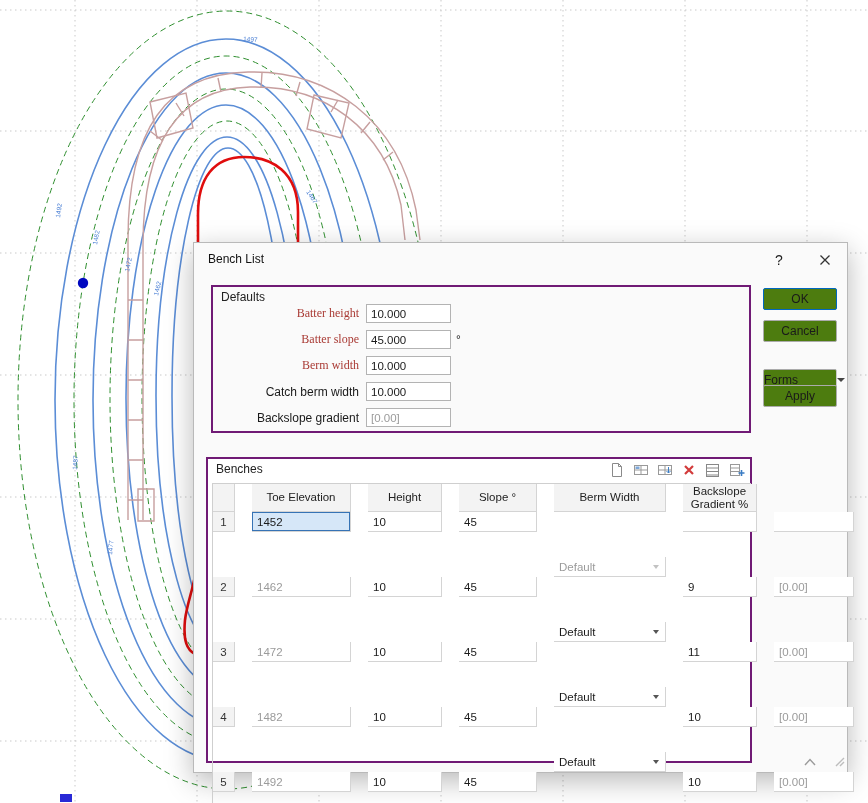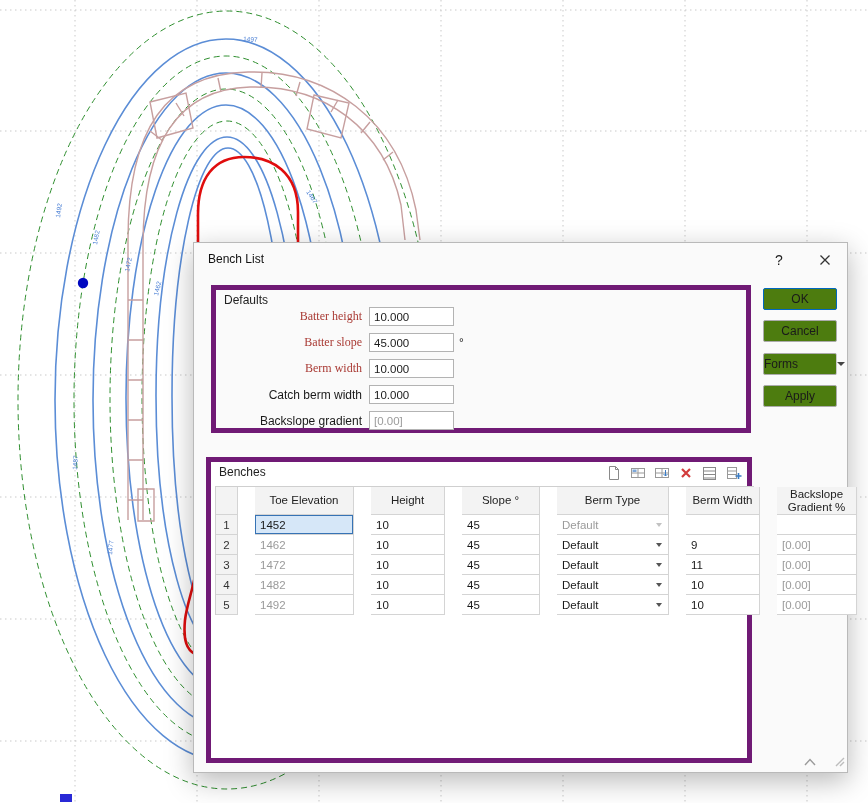--- a/index.html
+++ b/index.html
@@ -11,58 +11,58 @@
 
   
   .dialog { position:absolute; left:193px; top:242px; width:655px; height:531px;
             background:#fafafa; border:1px solid #b9b9b9;
             box-shadow:0 8px 26px rgba(0,0,0,.28); font-size:12px; color:#1a1a1a; }
   .title { position:absolute; left:14px; top:9px; font-size:12px; color:#111; }
   .tb-btn { position:absolute; top:7px; width:24px; height:20px; display:flex; align-items:center; justify-content:center; cursor:default; }
   .help-btn { right:56px; font-size:14px; color:#222; }
   .close-btn { right:10px; }
 
-  .group { position:absolute; border:5px solid #701a75; }
+  .group { position:absolute; border:2px solid #701a75; }
   .legend { position:absolute; top:3px; left:8px; font-size:12px; color:#222; }
 
   .defaults { left:17px; top:42px; width:540px; height:148px; background:#fafafa; padding-top:17px; }
   .field-row { display:flex; align-items:center; height:19px; margin-bottom:7px; }
   .field-label { width:146px; text-align:right; margin-right:7px; font-size:12px; color:#1a1a1a; }
   .field-label.req { color:#a93a34;font-family:Liberation Serif, serif; }
   .field-input { width:85px; height:19px; border:1px solid #b3b3b3; background:#fff;
                  font:11.5px "Liberation Sans",sans-serif; padding:0 4px; color:#1a1a1a; outline:none; }
   .field-input.ghost { color:#9b9b9b; }
   .suffix { margin-left:5px; font-size:12px; }
 
   .side-btn { position:absolute; left:569px; width:74px; height:22px; background:#4d7c0f;
               border:1px solid #ababab; border-radius:2px; font-size:12px; color:#1a1a1a;
               display:flex; align-items:center; justify-content:center; cursor:default; }
   .ok { top:45px; border-color:#0067c0; }
   .cancel { top:77px; }
-  .forms { top:110px; padding:0; justify-content:stretch;gap:38px; }
+  .forms { top:126px; padding:0; justify-content:stretch;gap:38px; }
   .forms-main { flex:1; display:flex; align-items:center; justify-content:center; height:100%; }
   .forms-arrow { width:17px; height:100%; border-left:1px solid #c9c9c9; display:flex; align-items:center; justify-content:center; }
   .tri-down { width:0; height:0; border-left:4px solid transparent; border-right:4px solid transparent; border-top:4px solid #444; }
   .apply { top:142px; }
 
   .benches { left:12px; top:214px; width:546px; height:306px; background:#ffffff; }
   .toolbar { position:absolute; top:3px; right:5px; display:flex; gap:7px; }
   .ticon { width:17px; height:16px; display:flex; align-items:center; justify-content:center; cursor:default; }
 
   .grid { position:absolute; left:4px; top:24px; width:539px; border-left:1px solid #cfcfcf; border-top:1px solid #cfcfcf; }
   .grid-row { display:grid; grid-template-columns:22px 99px 74px 78px 112px 74px 80px;gap:17px; }
   .cell { border-right:1px solid #d4d4d4; border-bottom:1px solid #d4d4d4;
           display:flex; align-items:center; padding:0 5px; font-size:11.5px; background:#fff; color:#1a1a1a; min-width:0; overflow:hidden; }
   .hdr .cell { background:#f3f3f3; justify-content:center; text-align:center; padding:0 2px;
                height:28px; line-height:1.1; color:#222; }
   .body .cell { height:20px; }
   .c-num { background:#f3f3f3; justify-content:center; padding:0; color:#333; }
   .muted { color:#9b9b9b; }
   .sel { background:#d6e7f8; box-shadow:inset 0 0 0 1px #3673b5; }
-  .berm-cell { justify-content:space-between; padding-right:2px; }
+  .berm-cell { justify-content:space-between; padding-right:2px;margin-top:45px; }
   .dd { width:14px; height:16px; display:flex; align-items:center; justify-content:center; }
   .dd::after { content:""; width:0; height:0; border-left:3.5px solid transparent; border-right:3.5px solid transparent; border-top:4px solid #555; }
   .dd.dis::after { border-top-color:#c2c2c2; }
 
   .collapse { position:absolute; right:30px; bottom:5px; width:14px; height:10px; display:flex; align-items:center; justify-content:center; }
   .grip { position:absolute; right:2px; bottom:2px; }
 </style>
 </head>
 <body>
 
@@ -207,21 +207,20 @@
         </span>
       </div>
 
       <div class="grid">
 
         <div class="grid-row hdr">
           <div class="cell"></div>
           <div class="cell">Toe Elevation</div>
           <div class="cell">Height</div>
           <div class="cell">Slope °</div>
-          <div class="cell">Berm Type</div>
           <div class="cell">Berm Width</div>
           <div class="cell">Backslope Gradient %</div>
         </div>
 
         <div class="grid-row body">
           <div class="cell c-num">1</div>
           <div class="cell sel">1452</div>
           <div class="cell">10</div>
           <div class="cell">45</div>
           <div class="cell berm-cell">

